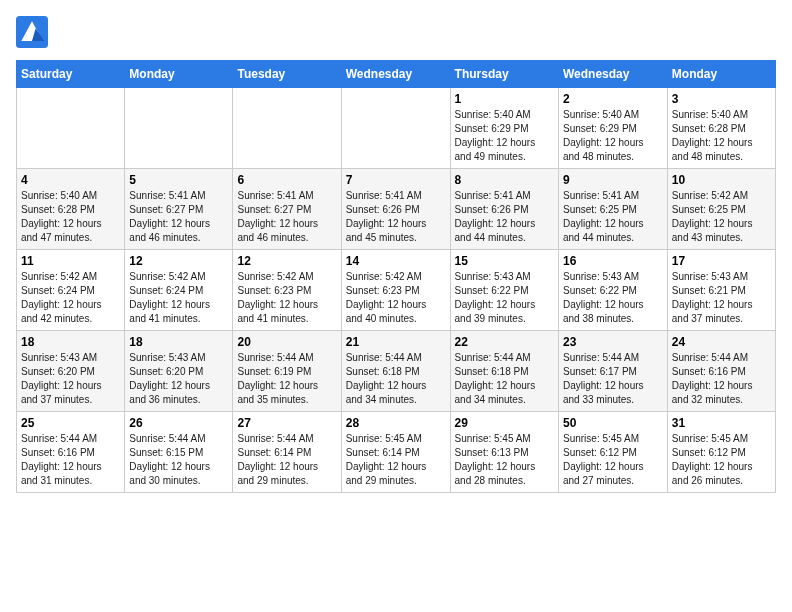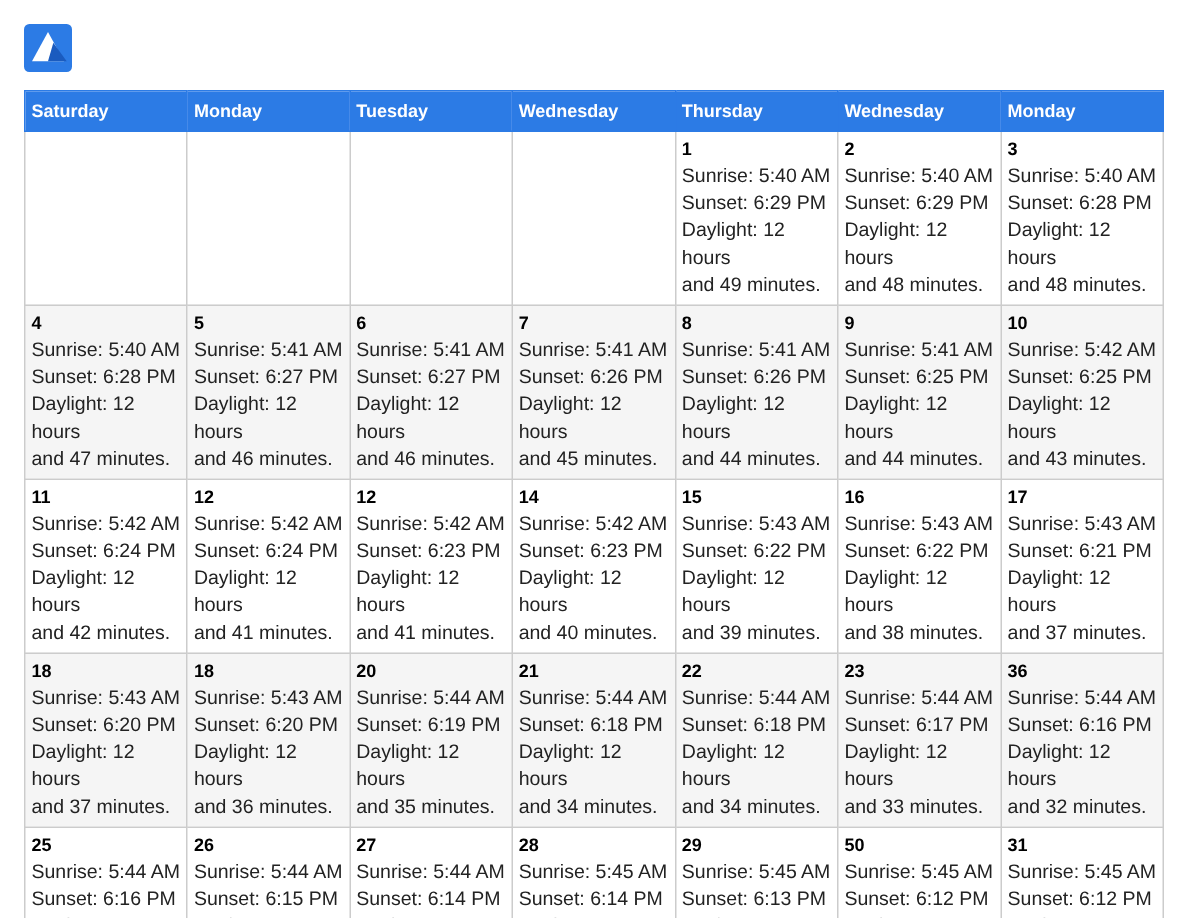--- a/index.html
+++ b/index.html
@@ -75,21 +75,21 @@
     tbody tr:nth-child(odd) {
       background: #fff;
     }
     .day-num {
       font-weight: bold;
       font-size: 12px;
       display: block;
       margin-bottom: 2px;
     }
     .day-info {
-      font-size: 13px;
+      font-size: 10px;
       color: #222;
       line-height: 1.4;
     }
     .empty-cell {
       background: #fff;
     }
   </style>
 </head>
 <body>
 
@@ -292,21 +292,21 @@
 and 34 minutes.</div>
         </td>
         <td>
           <span class="day-num">23</span>
           <div class="day-info" style="white-space: pre-line;">Sunrise: 5:44 AM
 Sunset: 6:17 PM
 Daylight: 12 hours
 and 33 minutes.</div>
         </td>
         <td>
-          <span class="day-num">36</span>
+          <span class="day-num">24</span>
           <div class="day-info" style="white-space: pre-line;">Sunrise: 5:44 AM
 Sunset: 6:16 PM
 Daylight: 12 hours
 and 32 minutes.</div>
         </td>
       </tr>
       <tr>
         <td>
           <span class="day-num">25</span>
           <div class="day-info" style="white-space: pre-line;">Sunrise: 5:44 AM

